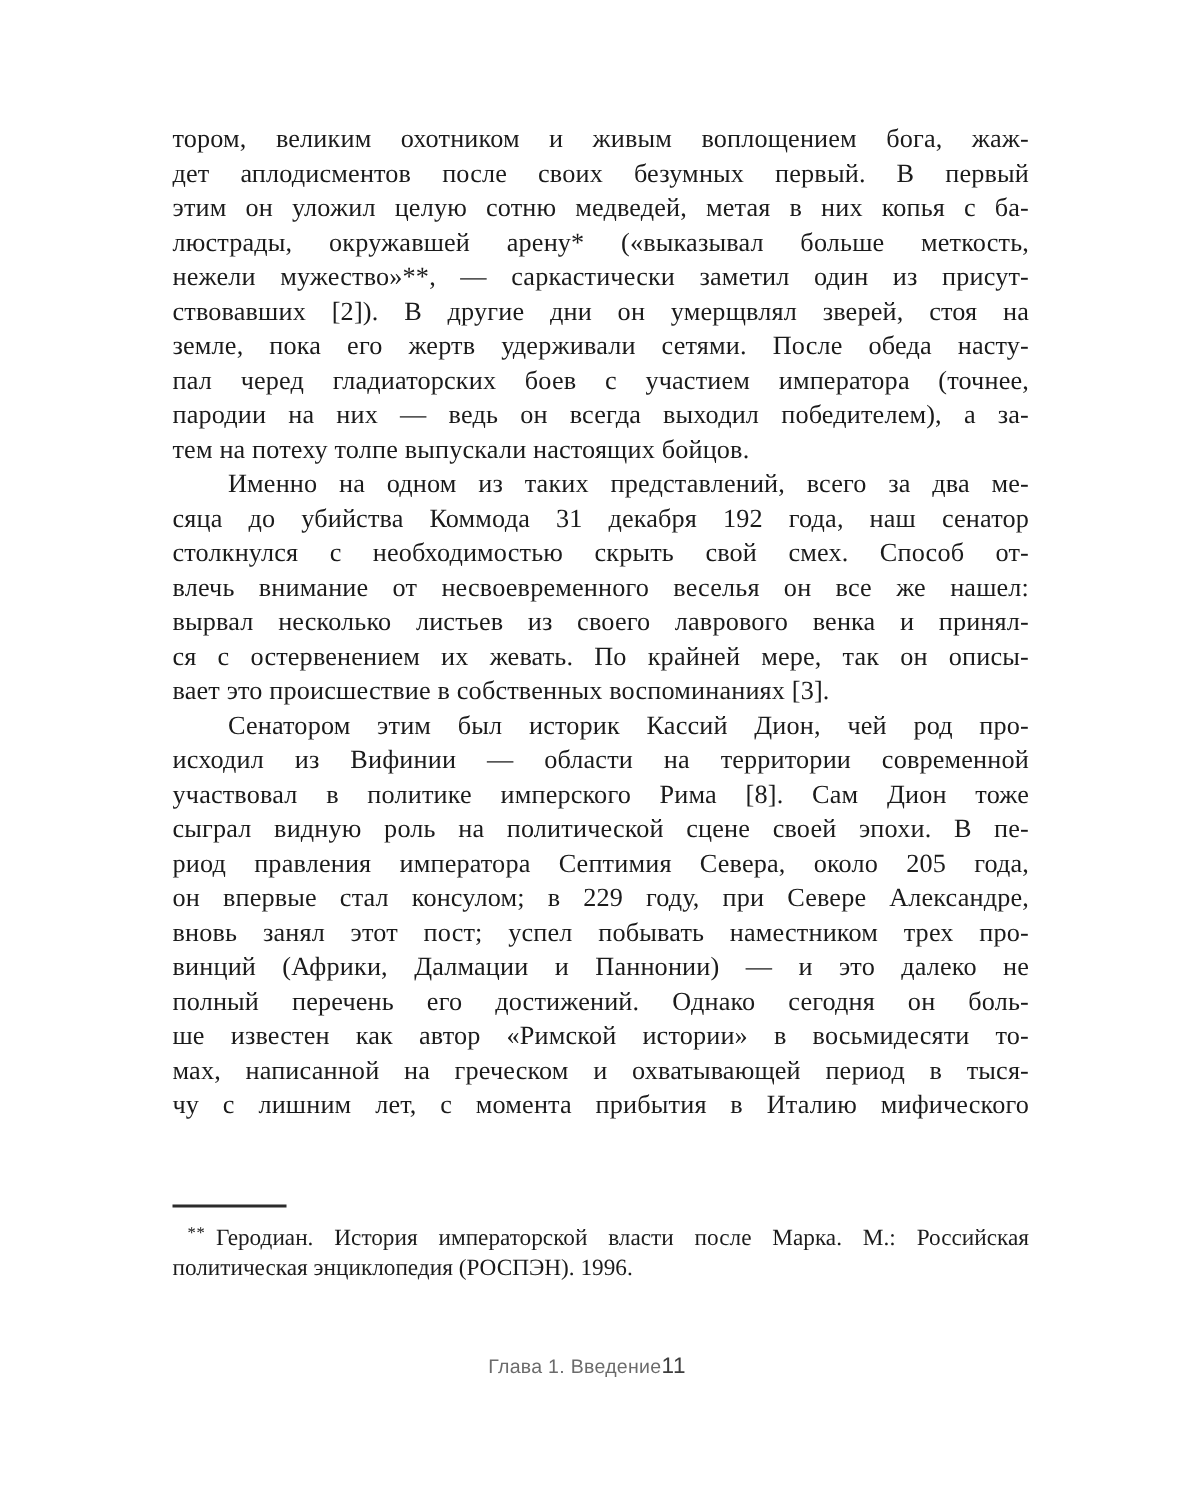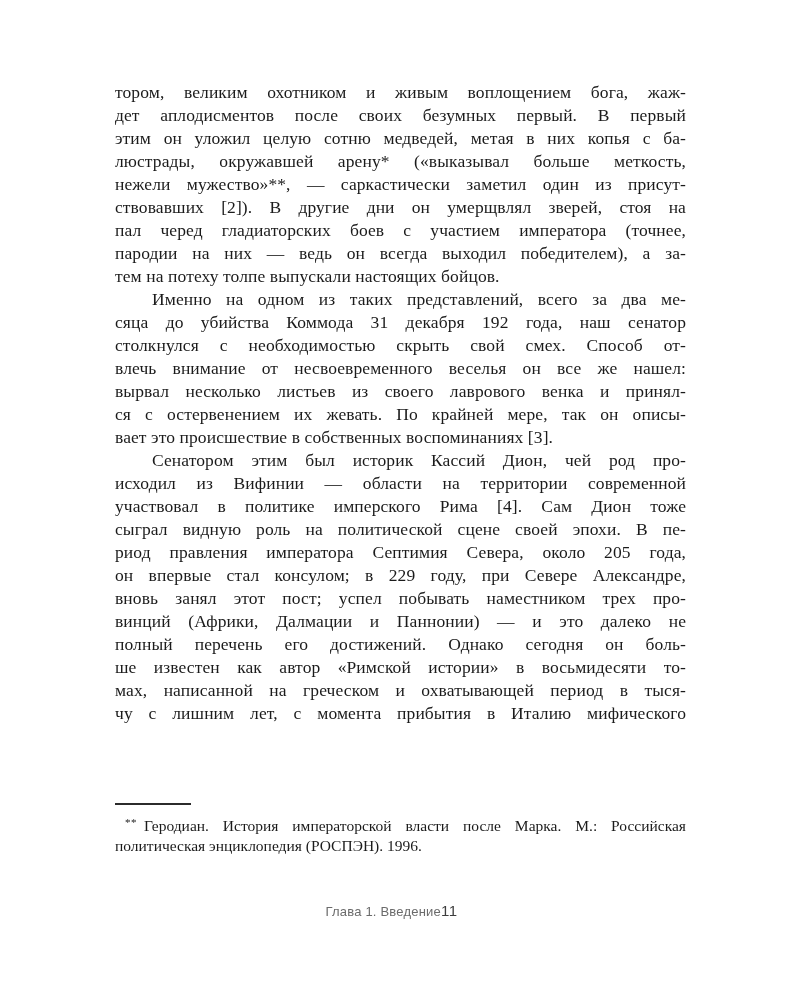--- a/index.html
+++ b/index.html
@@ -90,37 +90,38 @@
 <div class="page">
 
   <div class="text-block">
       <div class="para">
         <div class="line">тором, великим охотником и живым воплощением бога, жаж-</div>
         <div class="line">дет аплодисментов после своих безумных первый. В первый</div>
         <div class="line">этим он уложил целую сотню медведей, метая в них копья с ба-</div>
         <div class="line">люстрады, окружавшей арену* («выказывал больше меткость,</div>
         <div class="line">нежели мужество»**, — саркастически заметил один из присут-</div>
         <div class="line">ствовавших [2]). В другие дни он умерщвлял зверей, стоя на</div>
+        <div class="line">земле, пока его жертв удерживали сетями. После обеда насту-</div>
         <div class="line">пал черед гладиаторских боев с участием императора (точнее,</div>
         <div class="line">пародии на них — ведь он всегда выходил победителем), а за-</div>
         <div class="line end">тем на потеху толпе выпускали настоящих бойцов.</div>
       </div>
       <div class="para">
         <div class="line indent">Именно на одном из таких представлений, всего за два ме-</div>
         <div class="line">сяца до убийства Коммода 31 декабря 192 года, наш сенатор</div>
         <div class="line">столкнулся с необходимостью скрыть свой смех. Способ от-</div>
         <div class="line">влечь внимание от несвоевременного веселья он все же нашел:</div>
         <div class="line">вырвал несколько листьев из своего лаврового венка и принял-</div>
         <div class="line">ся с остервенением их жевать. По крайней мере, так он описы-</div>
         <div class="line end">вает это происшествие в собственных воспоминаниях [3].</div>
       </div>
       <div class="para">
         <div class="line indent">Сенатором этим был историк Кассий Дион, чей род про-</div>
         <div class="line">исходил из Вифинии — области на территории современной</div>
-        <div class="line">участвовал в политике имперского Рима [4]. Сам Дион тоже</div>
+        <div class="line">участвовал в политике имперского Рима [8]. Сам Дион тоже</div>
         <div class="line">сыграл видную роль на политической сцене своей эпохи. В пе-</div>
         <div class="line">риод правления императора Септимия Севера, около 205 года,</div>
         <div class="line">он впервые стал консулом; в 229 году, при Севере Александре,</div>
         <div class="line">вновь занял этот пост; успел побывать наместником трех про-</div>
         <div class="line">винций (Африки, Далмации и Паннонии) — и это далеко не</div>
         <div class="line">полный перечень его достижений. Однако сегодня он боль-</div>
         <div class="line">ше известен как автор «Римской истории» в восьмидесяти то-</div>
         <div class="line">мах, написанной на греческом и охватывающей период в тыся-</div>
         <div class="line">чу с лишним лет, с момента прибытия в Италию мифического</div>
       </div>

